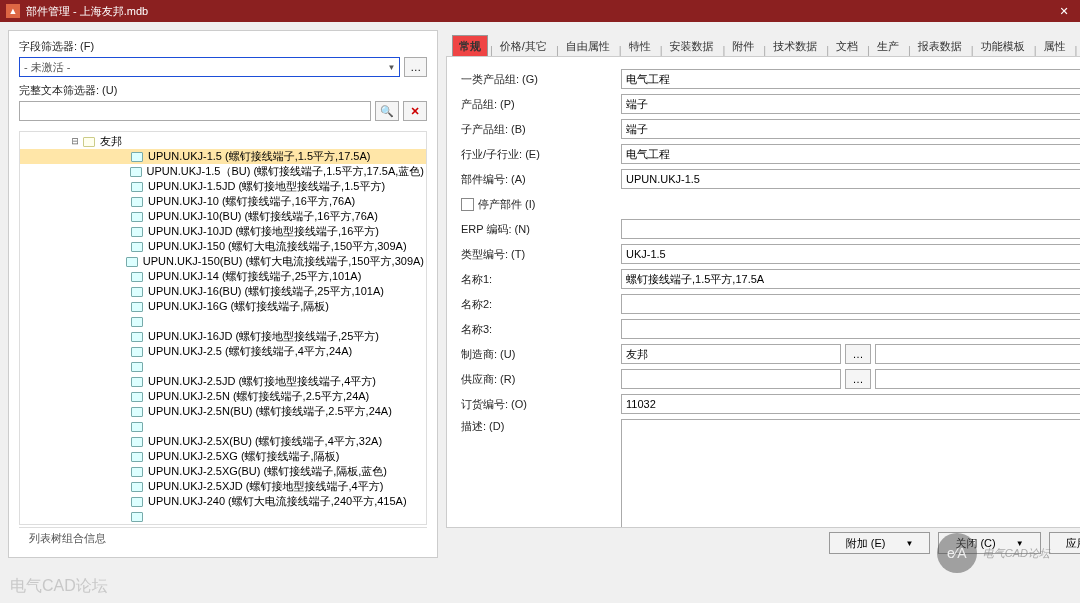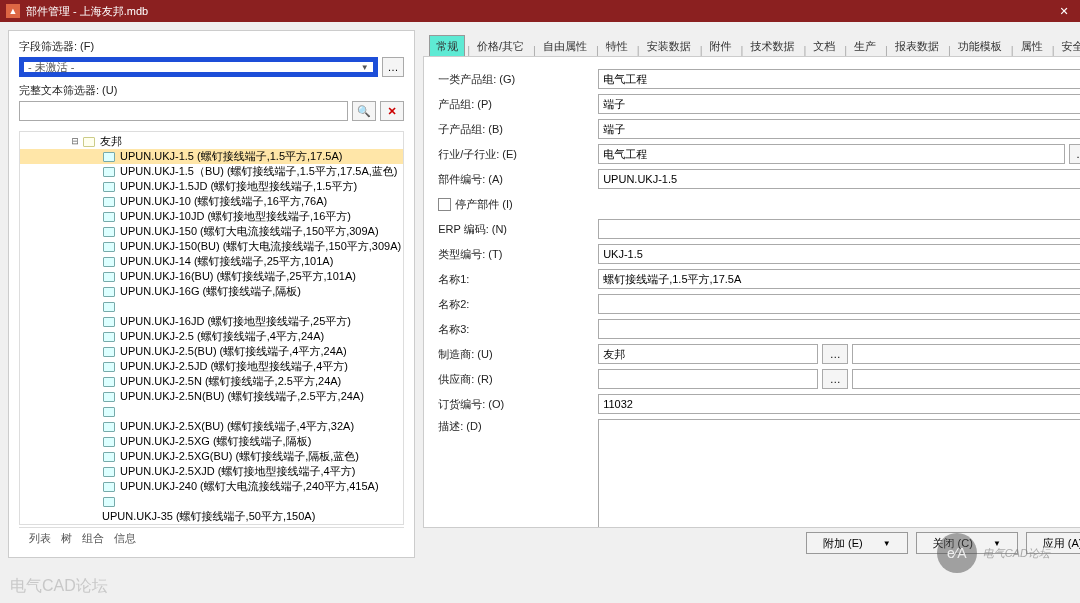--- a/index.html
+++ b/index.html
@@ -8,45 +8,45 @@
 .titlebar { height: 22px; background: #8b2020; color: #fff; display: flex; align-items: center; padding: 0 6px; }
 .titlebar .icon { width: 14px; height: 14px; background: #d64; margin-right: 6px; display:flex; align-items:center; justify-content:center; font-size:9px;}
 .titlebar .title { flex: 1; font-size: 11px; }
 .titlebar .close { width: 20px; text-align: center; cursor: pointer; }
 
 .main { display: flex; height: 540px; }
 .left-panel { width: 430px; background: #fff; margin: 8px 4px 4px 8px; border: 1px solid #ccc; display: flex; flex-direction: column; padding: 8px 10px; }
 .right-panel { flex: 1; margin: 8px 8px 4px 4px; display: flex; flex-direction: column; }
 
 .field-label { color: #222; margin-bottom: 3px; }
-.dropdown { height: 20px; border: 5px solid #1d4ed8; background: #fff; width: 100%; padding: 0 4px; display: flex; align-items: center; justify-content: space-between; color: #555;}
+.dropdown { height: 20px; border: 1px solid #1d4ed8; background: #fff; width: 100%; padding: 0 4px; display: flex; align-items: center; justify-content: space-between; color: #555;}
 .dropdown .arrow { font-size: 8px; color: #555; }
 .row { display: flex; gap: 4px; align-items: center; margin-bottom: 6px; }
 .small-btn { width: 24px; height: 20px; border: 1px solid #aaa; background: #f5f5f5; display:flex; align-items:center; justify-content:center; cursor:pointer; }
 .text-input { height: 20px; border: 1px solid #aaa; flex: 1; padding: 0 4px; background:#fff; }
 .red-x { color: #cc0000; font-weight: bold; }
 
 .tree-wrap { flex: 1; overflow: auto; border: 1px solid #ddd; margin-top: 4px; background:#fff; }
 .tree { font-size: 11px; line-height: 15px; padding: 2px 0; }
-.tree-node { white-space: nowrap; padding-left: 70px; display:flex; align-items:center; height:15px; }
+.tree-node { white-space: nowrap; padding-left: 98px; display:flex; align-items:center; height:15px; }
 .tree-node.root { padding-left: 50px; }
 .tree-node .expander { width: 10px; display:inline-block; text-align:center; color:#666; font-size:9px; }
 .tree-node .node-icon { width:12px; height:10px; display:inline-flex; align-items:center; justify-content:center; margin:0 3px; }
 .tree-node .node-icon::before { content:''; width:11px; height:8px; border:1px solid #7aa; border-radius:1px; background:#dff; display:block;}
 .tree-node.root .node-icon::before { border-color:#cc8; background:#ffe; }
 .tree-node.selected { background: #ffe6a8; }
 .tree-node .label { padding: 0 2px; }
 
-.footer-tabs { height: 22px; display:flex; align-items:center; gap:10px; padding: 0 10px; border-top:1px solid #ddd; color:#555; margin-top:2px;}
+.footer-tabs { height: 22px; display:flex; align-items:center; padding: 0 10px; border-top:1px solid #ddd; color:#555; margin-top:2px;}
 .footer-tabs span { cursor:pointer; }
 
 
 .tab-strip { height: 26px; display:flex; align-items:flex-end; padding: 4px 6px 0 6px; flex-wrap: nowrap; overflow:hidden;}
 .tab { padding: 3px 6px; border:1px solid transparent; cursor:pointer; white-space:nowrap; color:#333; border-bottom:none; margin-right:2px; position:relative; top:1px; background:transparent;}
-.tab.active { border-color:#999; background:#5eead4; }
+.tab.active { border-color:#999; background:#ef4444;font-weight:bold; }
 .tab-sep { color:#aaa; }
 
 .form-area { flex:1; background:#fff; border:1px solid #ccc; padding: 12px 14px 8px 14px; overflow:auto; }
 .form-row { display:flex; align-items:center; margin-bottom: 5px; height:20px; }
 .form-row .flabel { width: 160px; color:#222; }
 .form-row .fcontrol { flex:1; display:flex; gap:4px; align-items:center; }
 .combo, .tinput { height:20px; border:1px solid #aaa; flex:1; padding:0 4px; background:#fff; display:flex; align-items:center; justify-content:space-between; }
 .dots-btn { width:26px; height:20px; border:1px solid #aaa; background:#f5f5f5; display:flex; align-items:center; justify-content:center; cursor:pointer;}
 .half { flex: 0 0 220px; }
 .check { width:13px; height:13px; border:1px solid #888; margin-right:4px; display:inline-block; vertical-align:middle;}
@@ -107,20 +107,25 @@
             <span class="label">UPUN.UKJ-1.5JD (螺钉接地型接线端子,1.5平方)</span>
           </div>
           <div class="tree-node">
             <span class="expander"></span>
             <span class="node-icon"></span>
             <span class="label">UPUN.UKJ-10 (螺钉接线端子,16平方,76A)</span>
           </div>
           <div class="tree-node">
             <span class="expander"></span>
             <span class="node-icon"></span>
+            <span class="label">UPUN.UKJ-10(BU) (螺钉接线端子,16平方,76A)</span>
+          </div>
+          <div class="tree-node">
+            <span class="expander"></span>
+            <span class="node-icon"></span>
             <span class="label">UPUN.UKJ-10JD (螺钉接地型接线端子,16平方)</span>
           </div>
           <div class="tree-node">
             <span class="expander"></span>
             <span class="node-icon"></span>
             <span class="label">UPUN.UKJ-150 (螺钉大电流接线端子,150平方,309A)</span>
           </div>
           <div class="tree-node">
             <span class="expander"></span>
             <span class="node-icon"></span>
@@ -151,21 +156,20 @@
             <span class="label">UPUN.UKJ-16JD (螺钉接地型接线端子,25平方)</span>
           </div>
           <div class="tree-node">
             <span class="expander"></span>
             <span class="node-icon"></span>
             <span class="label">UPUN.UKJ-2.5 (螺钉接线端子,4平方,24A)</span>
           </div>
           <div class="tree-node">
             <span class="expander"></span>
             <span class="node-icon"></span>
-            <span class="label">UPUN.UKJ-2.5(BU) (螺钉接线端子,4平方,24A)</span>
           </div>
           <div class="tree-node">
             <span class="expander"></span>
             <span class="node-icon"></span>
             <span class="label">UPUN.UKJ-2.5JD (螺钉接地型接线端子,4平方)</span>
           </div>
           <div class="tree-node">
             <span class="expander"></span>
             <span class="node-icon"></span>
             <span class="label">UPUN.UKJ-2.5N (螺钉接线端子,2.5平方,24A)</span>

